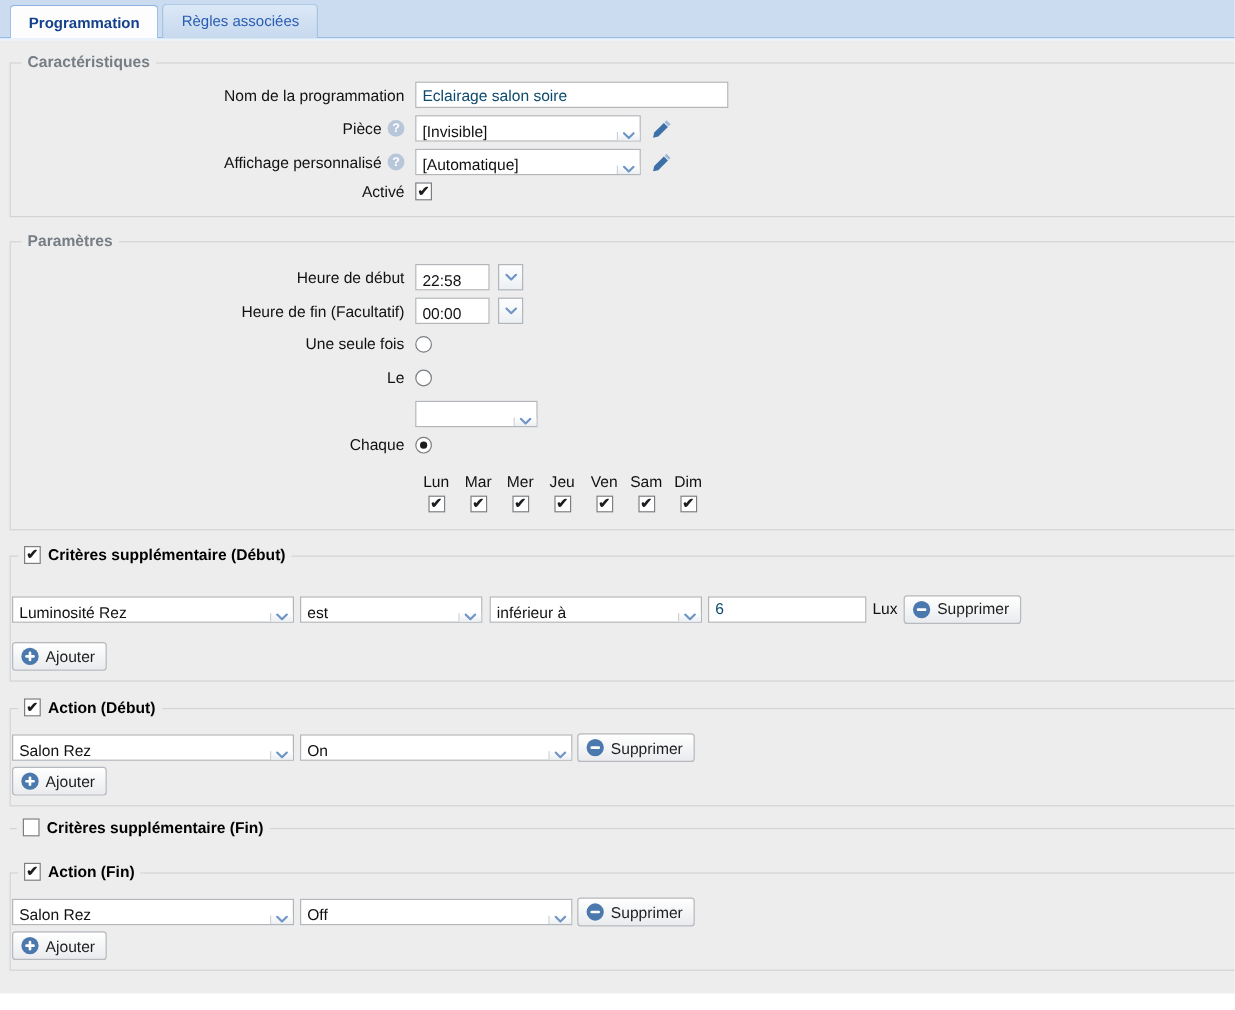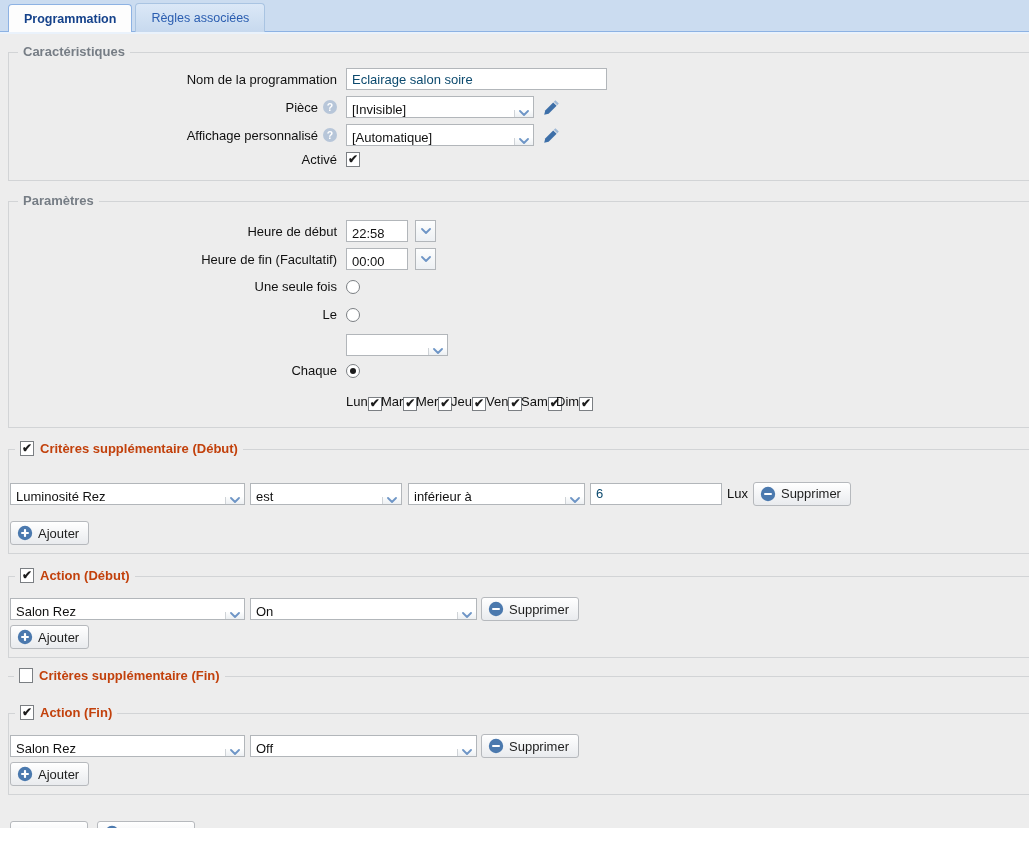--- a/index.html
+++ b/index.html
@@ -46,21 +46,21 @@
     position:relative;
   }
   .fs > .legend {
     position:absolute; top:-9px; left:9px;
     background:#ededed; padding:0 5px;
     font-weight:bold; font-size:13px;
     display:flex; align-items:center; gap:6px;
     white-space:nowrap;
   }
   .legend-soft { color:#767d85; }
-  .legend-dark { color:#c2410c; }
+  .legend-dark { color:#000000; }
   .fs.collapsed { border-width:1px 0 0 0; height:10px; }
   
   .frow { display:flex; align-items:center; margin:0 0 6px 0; }
   .lbl {
     width:333px; flex:0 0 333px;
     display:flex; justify-content:flex-end; align-items:center; gap:5px;
     padding-right:5px; font-size:13px; color:#111;
     white-space:nowrap;
   }
   .gap4 { margin-left:4px; }
@@ -123,21 +123,21 @@
   .help {
     width:14px; height:14px; border-radius:50%;
     background:#b7c6d9; color:#fff;
     font-size:10.5px; font-weight:bold;
     display:inline-flex; align-items:center; justify-content:center;
     flex:0 0 14px; cursor:pointer;
   }
   .pencil { margin-left:9px; cursor:pointer; display:inline-flex; }
   
   .days { display:flex; margin-left:337px; }
-  .day { width:35px; display:flex; flex-direction:row; align-items:center; }
+  .day { width:35px; display:flex; flex-direction:column; align-items:center; }
   .day .dlbl { font-size:13px; color:#111; margin-bottom:4px; }
   
   .cond-row { display:flex; align-items:center; margin-left:1px; }
   .unit { margin:16px 5px; font-size:13px; color:#111; }
   .footer { margin:26px 0 0 10px; display:flex; gap:9px; }
   .bottom-white { background:#fff; height:12px; }
 </style>
 </head>
 <body>
 

